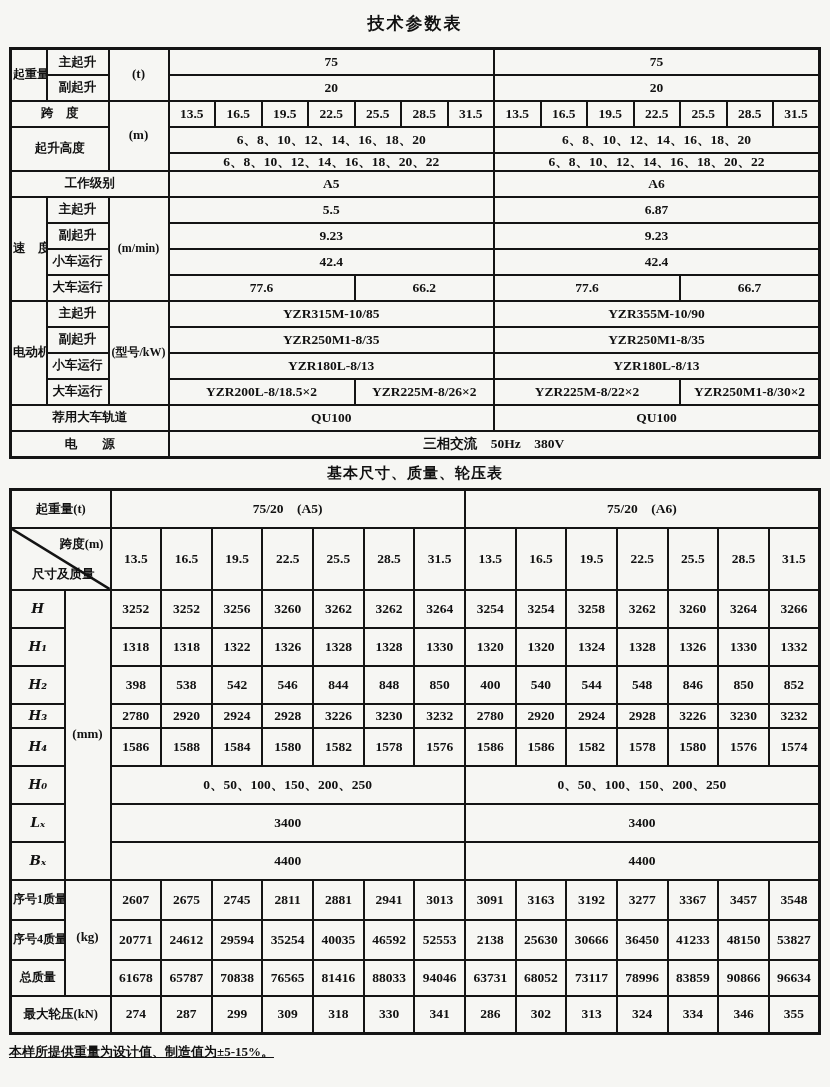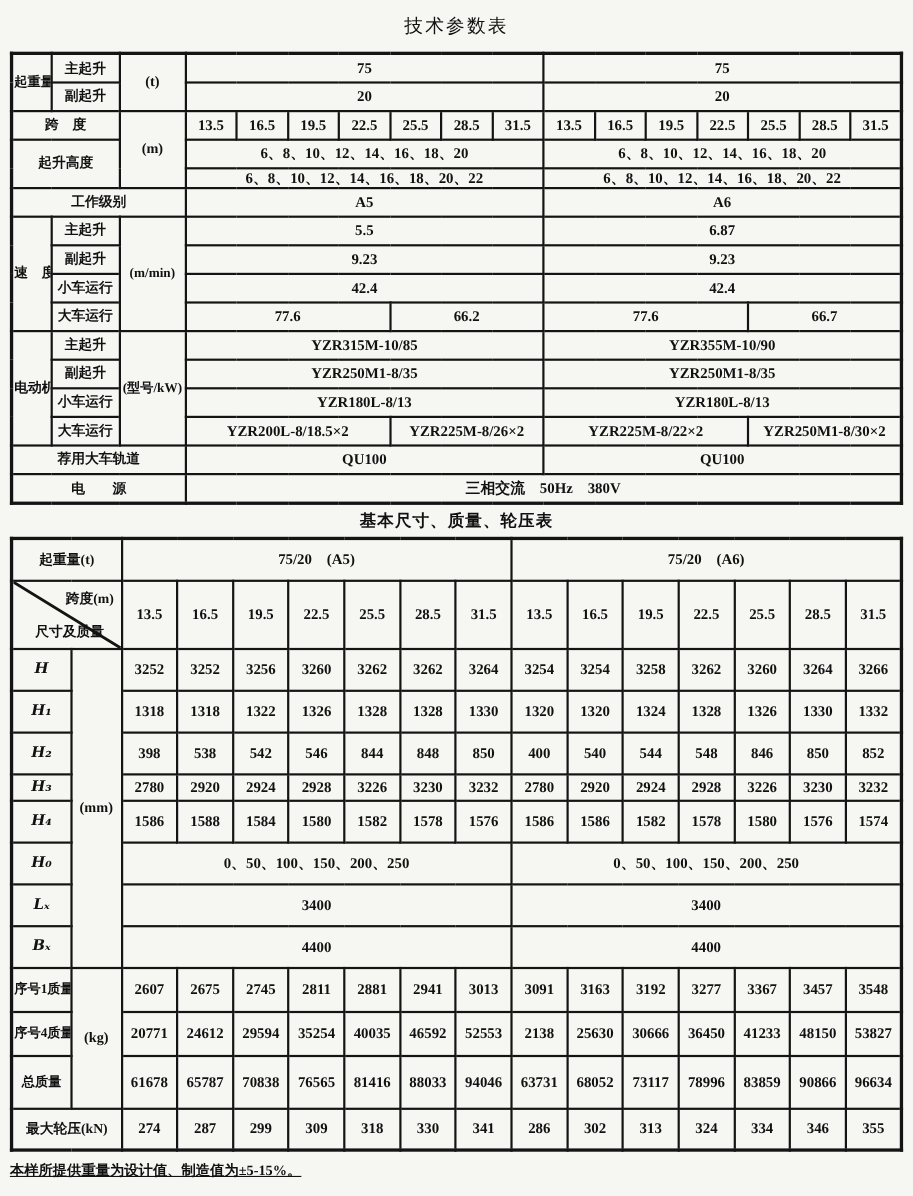--- a/index.html
+++ b/index.html
@@ -5,21 +5,21 @@
   html,body{margin:0;padding:0;}
   body{
     width:830px;height:1087px;
     background:#f6f6f3;
     font-family:"Liberation Serif","DejaVu Serif",serif;
     color:#111;
     -webkit-font-smoothing:antialiased;
   }
   .page{padding:8px 9px 0 9px;}
   .doc-title{
-    text-align:center;font-size:17px;font-weight:normal;
+    text-align:center;font-size:17px;font-weight:bold;
     letter-spacing:2px;margin:4px 0 12px 0;
   }
   .section-title{
     text-align:center;font-size:15px;font-weight:bold;
     letter-spacing:1px;margin:5px 0 5px 0;
   }
   table{
     border-collapse:collapse;table-layout:fixed;width:812px;
     background:transparent;
   }
@@ -354,21 +354,21 @@
       <td class="num">46592</td>
       <td class="num">52553</td>
       <td class="num">2138</td>
       <td class="num">25630</td>
       <td class="num">30666</td>
       <td class="num">36450</td>
       <td class="num">41233</td>
       <td class="num">48150</td>
       <td class="num">53827</td>
     </tr>
-    <tr style="height:48px">
+    <tr style="height:36px">
       <td class="zh sm">总质量</td>
       <td class="num">61678</td>
       <td class="num">65787</td>
       <td class="num">70838</td>
       <td class="num">76565</td>
       <td class="num">81416</td>
       <td class="num">88033</td>
       <td class="num">94046</td>
       <td class="num">63731</td>
       <td class="num">68052</td>

